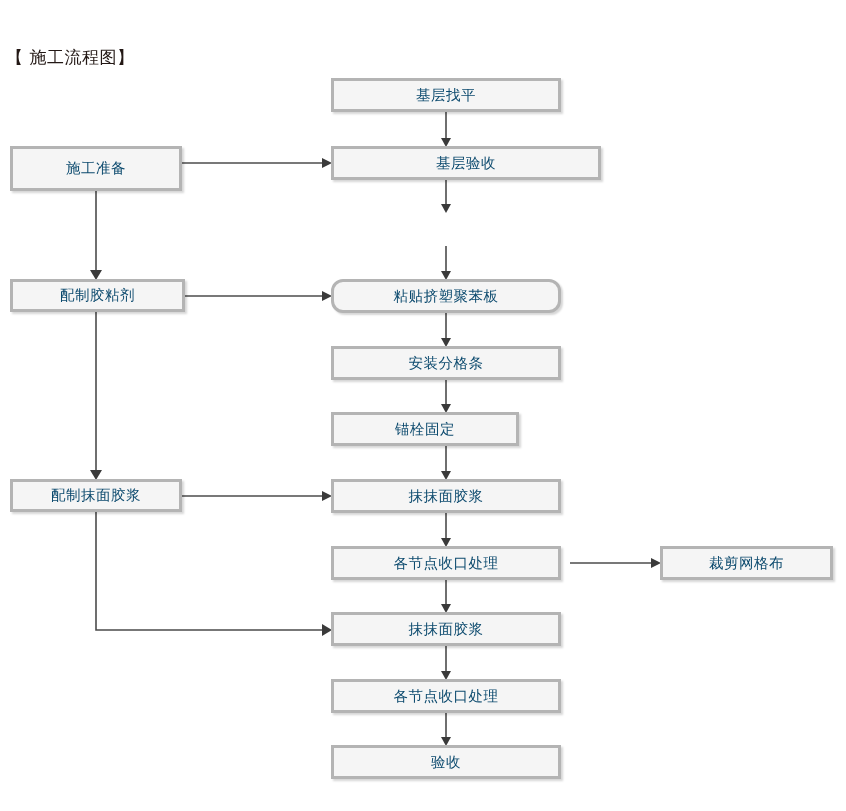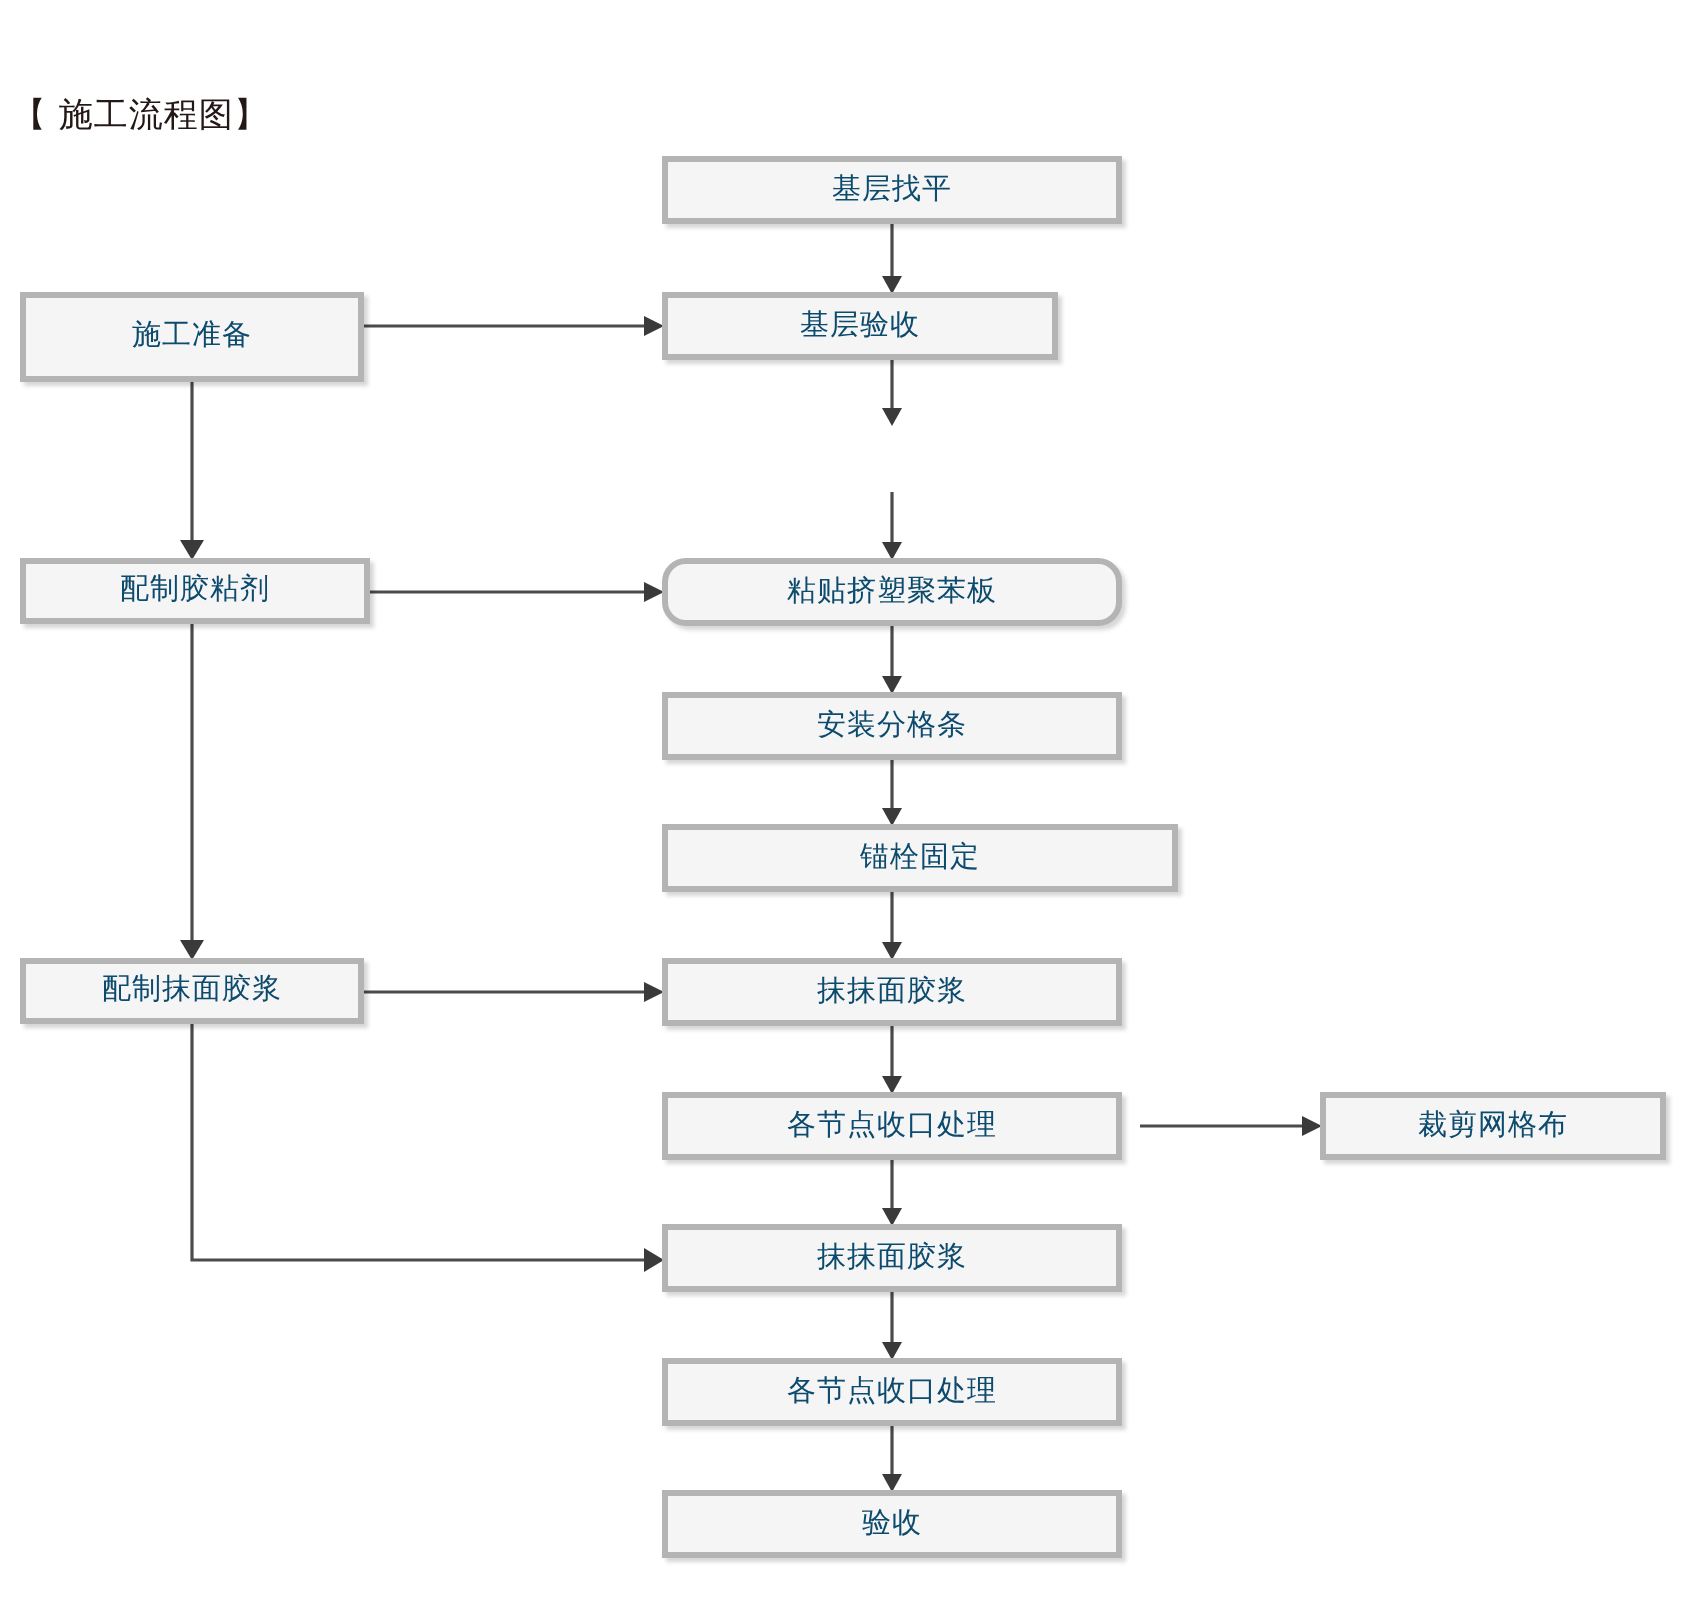--- a/index.html
+++ b/index.html
@@ -155,30 +155,30 @@
   <div class="node" style="left:10px; top:279px; width:175px; height:33px;">
     <span class="node-label">配制胶粘剂</span>
   </div>
   <div class="node" style="left:10px; top:479px; width:172px; height:33px;">
     <span class="node-label">配制抹面胶浆</span>
   </div>
 
   <div class="node" style="left:331px; top:78px; width:230px; height:34px;">
     <span class="node-label">基层找平</span>
   </div>
-  <div class="node" style="left:331px; top:146px; width:198px; height:34px;">
+  <div class="node" style="left:331px; top:146px; width:270px; height:34px;">
     <span class="node-label">基层验收</span>
   </div>
   <div class="node" style="left:331px; top:279px; width:230px; height:34px;border-radius:12px;">
     <span class="node-label">粘贴挤塑聚苯板</span>
   </div>
   <div class="node" style="left:331px; top:346px; width:230px; height:34px;">
     <span class="node-label">安装分格条</span>
   </div>
-  <div class="node" style="left:331px; top:412px; width:258px; height:34px;">
+  <div class="node" style="left:331px; top:412px; width:188px; height:34px;">
     <span class="node-label">锚栓固定</span>
   </div>
   <div class="node" style="left:331px; top:479px; width:230px; height:34px;">
     <span class="node-label">抹抹面胶浆</span>
   </div>
   <div class="node" style="left:331px; top:546px; width:230px; height:34px;">
     <span class="node-label">各节点收口处理</span>
   </div>
   <div class="node" style="left:331px; top:612px; width:230px; height:34px;">
     <span class="node-label">抹抹面胶浆</span>

